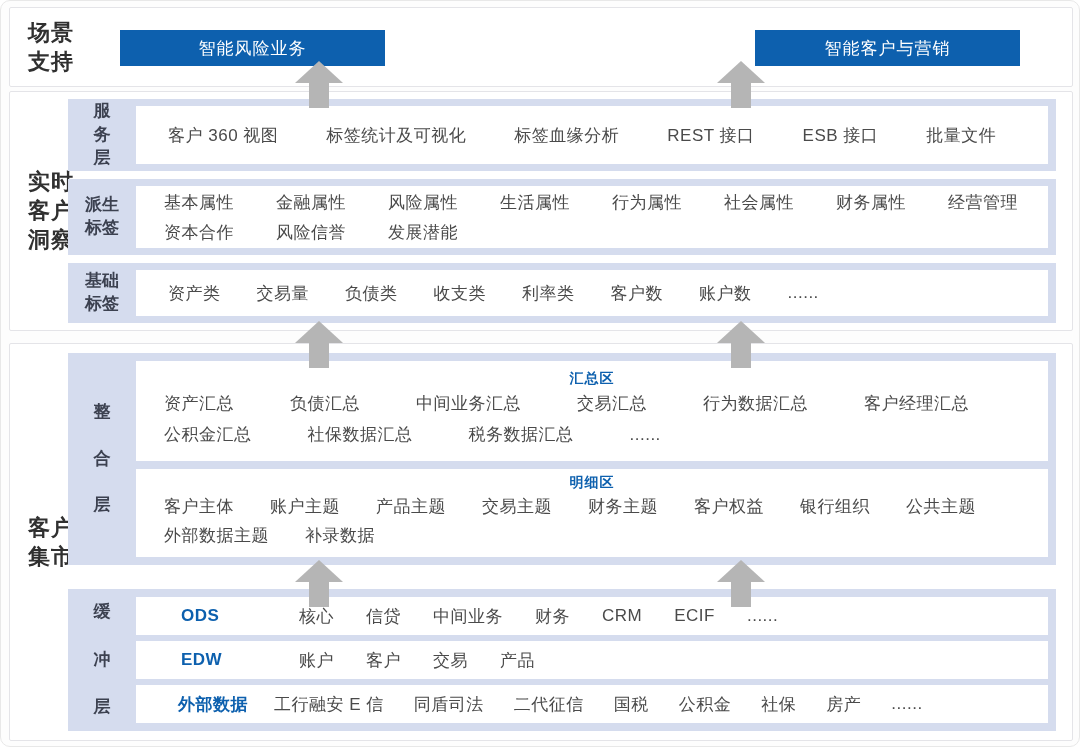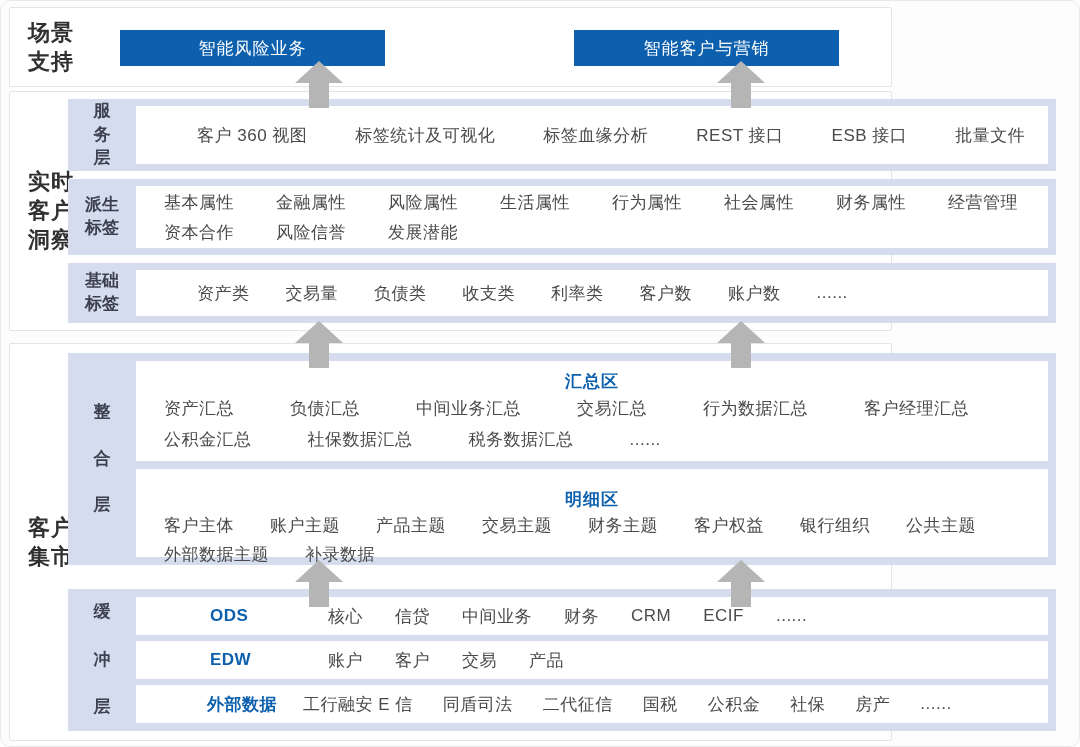--- a/index.html
+++ b/index.html
@@ -12,21 +12,21 @@
     --bandlabel:#3c4150;
   }
   *{margin:0;padding:0;box-sizing:border-box;}
   html,body{background:#fff;}
   body{font-family:"Liberation Sans","DejaVu Sans",sans-serif;}
   .canvas{
     position:relative;width:1080px;height:747px;background:#fdfdfd;
     border:1px solid #e8e8e8;border-radius:10px;overflow:hidden;
   }
   .panel{
-    position:absolute;left:8px;width:883px;background:#fff;
+    position:absolute;left:8px;width:1064px;background:#fff;
     border:1px solid var(--border);border-radius:2px;
   }
   .panel-top{top:6px;height:80px;}
   .panel-insight{top:90px;height:240px;}
   .panel-mart{top:342px;height:398px;}
   .side-label{
     position:absolute;left:18px;top:50%;transform:translateY(-50%);
     font-size:22px;font-weight:bold;color:var(--ink);line-height:1.32;
     white-space:pre-line;letter-spacing:1px;
   }
@@ -53,25 +53,25 @@
   .band-label.chars{gap:1px;}
   .band-label.chars-spread{gap:24px;}
   .band-label.chars-rows{justify-content:space-around;gap:0;}
   .whitebox{
     position:absolute;left:68px;right:8px;background:#fff;
   }
   .items-row{
     display:flex;align-items:center;font-size:17px;color:var(--item);
     letter-spacing:0.5px;white-space:nowrap;
   }
-  .vcenter{height:100%;margin-left:29px;}
+  .vcenter{height:100%;}
   .multirow{display:flex;flex-direction:column;justify-content:center;height:100%;}
   .multirow .items-row{height:30px;}
   .zone-title{
-    text-align:center;font-size:17px;font-weight:bold;color:var(--accent);
+    text-align:center;font-size:14px;font-weight:bold;color:var(--accent);
     letter-spacing:1px;
   }
   .kw{
     display:inline-block;min-width:86px;text-align:left;
     font-weight:bold;color:var(--accent);font-size:17px;letter-spacing:0.5px;
   }
   
   .arrow{position:absolute;width:48px;height:47px;z-index:6;}
   .arrow::before{
     content:"";position:absolute;top:0;left:0;width:0;height:0;
@@ -185,21 +185,21 @@
         </div>
       <div class="items-row gap-summary" style="height:31px;">
           <span>公积金汇总</span>
           <span>社保数据汇总</span>
           <span>税务数据汇总</span>
           <span>......</span>
         </div>
     </div>
 
     <div class="whitebox" style="top:116px;height:88px;">
-      <div class="zone-title" style="margin-top:19px;">明细区</div>
+      <div class="zone-title" style="margin-top:5px;">明细区</div>
       <div class="items-row gap-detail" style="height:29px;">
           <span>客户主体</span>
           <span>账户主题</span>
           <span>产品主题</span>
           <span>交易主题</span>
           <span>财务主题</span>
           <span>客户权益</span>
           <span>银行组织</span>
           <span>公共主题</span>
         </div>

